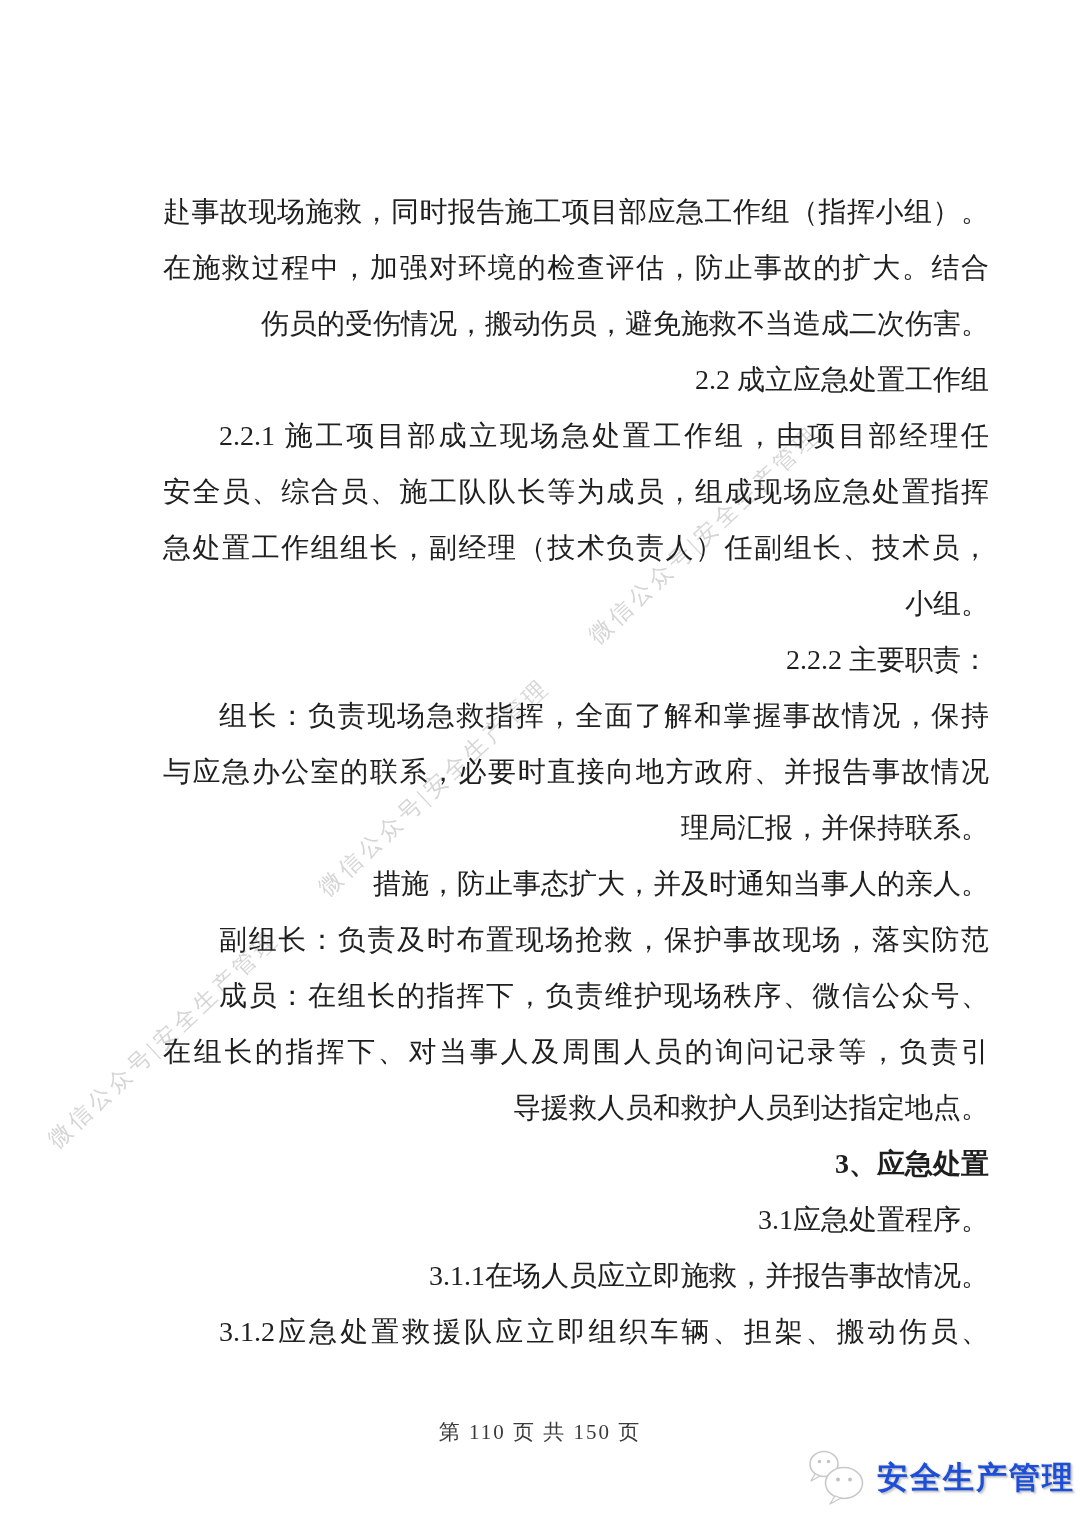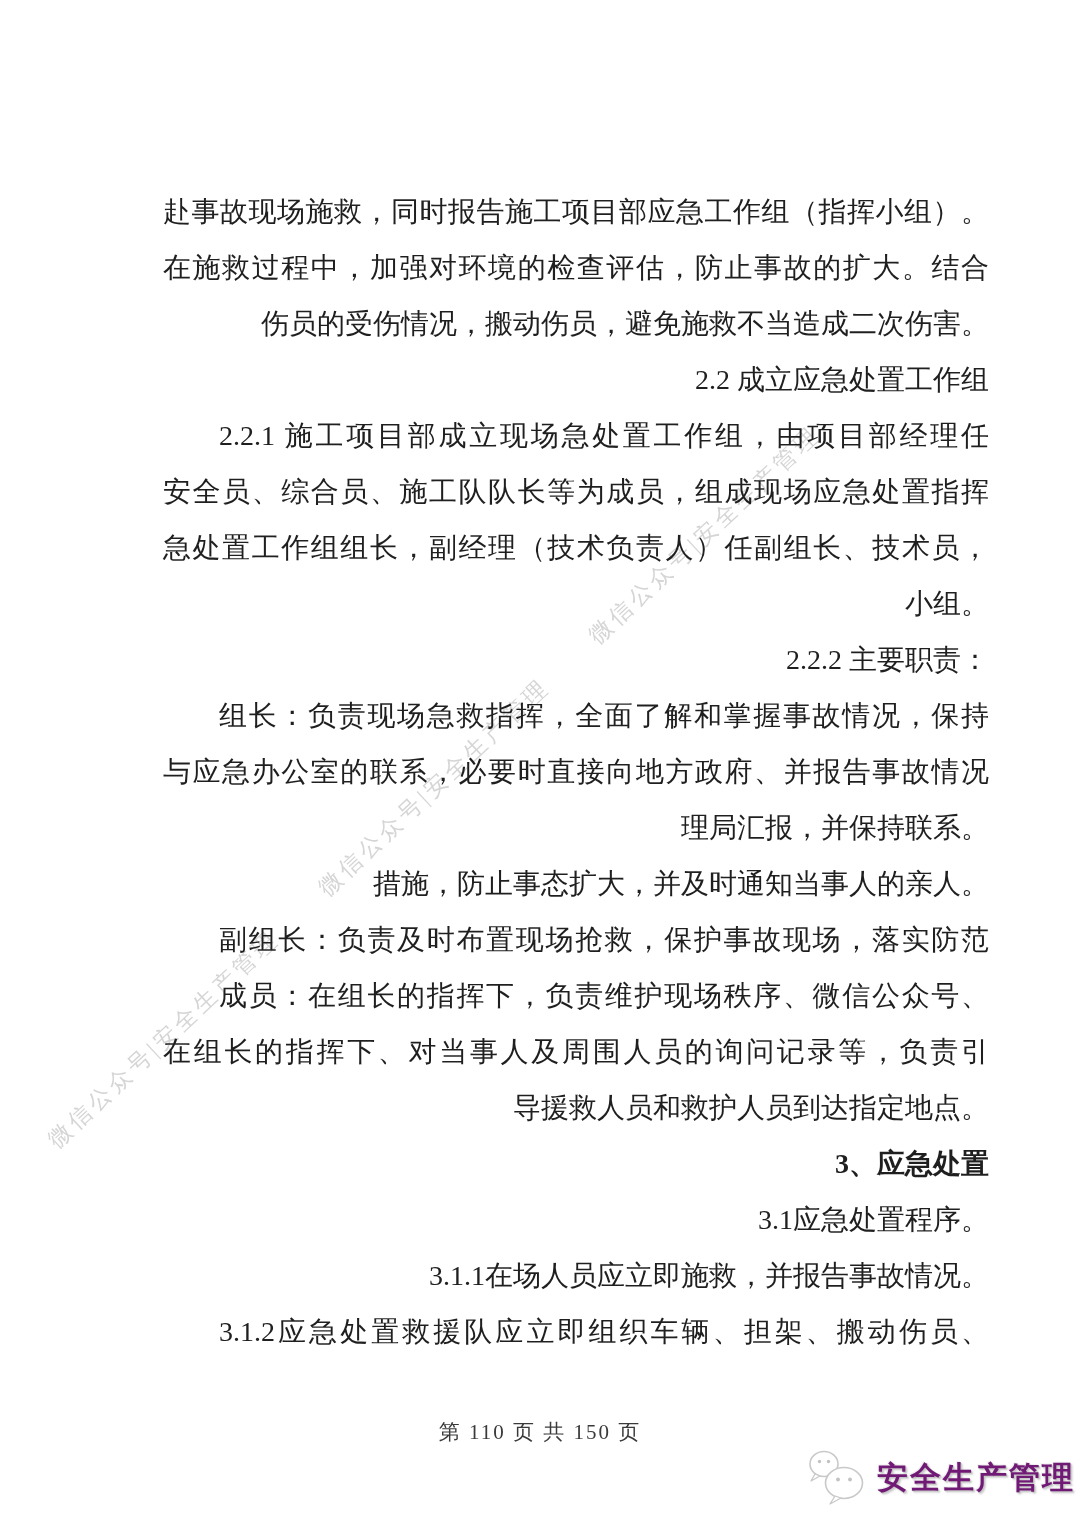--- a/index.html
+++ b/index.html
@@ -72,21 +72,21 @@
     height: 68px;
     display: flex;
     align-items: center;
     gap: 8px;
     z-index: 2;
   }
   .brand .brand-text {
     font-size: 31px;
     font-weight: 700;
     letter-spacing: 2px;
-    color: #701a75;
+    color: #1d4ed8;
     text-shadow: 1px 1px 0 #c6c6c6, 2px 2px 2px rgba(165,165,165,0.55), -1px -1px 0 #efefef;
   }
   .wechat-svg { display: block; }
 </style>
 </head>
 <body>
 
 <div class="page">
 
   <div class="watermark">

